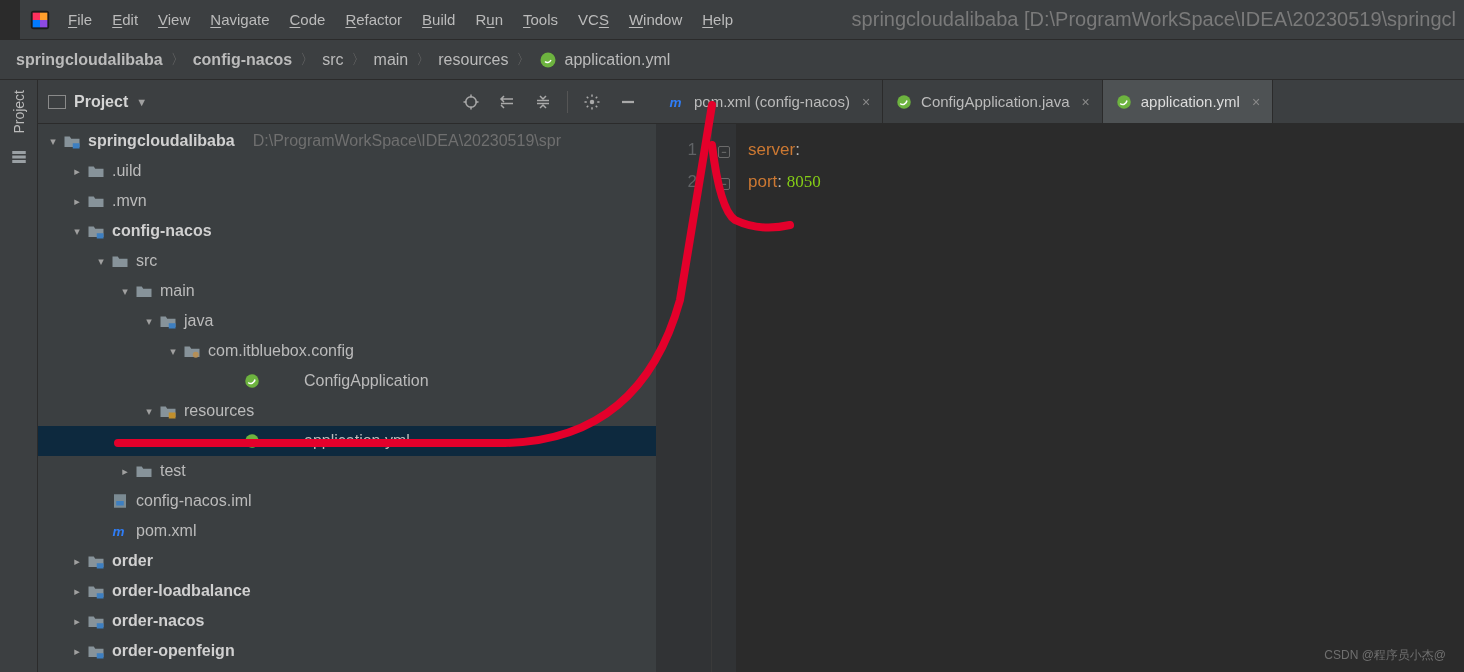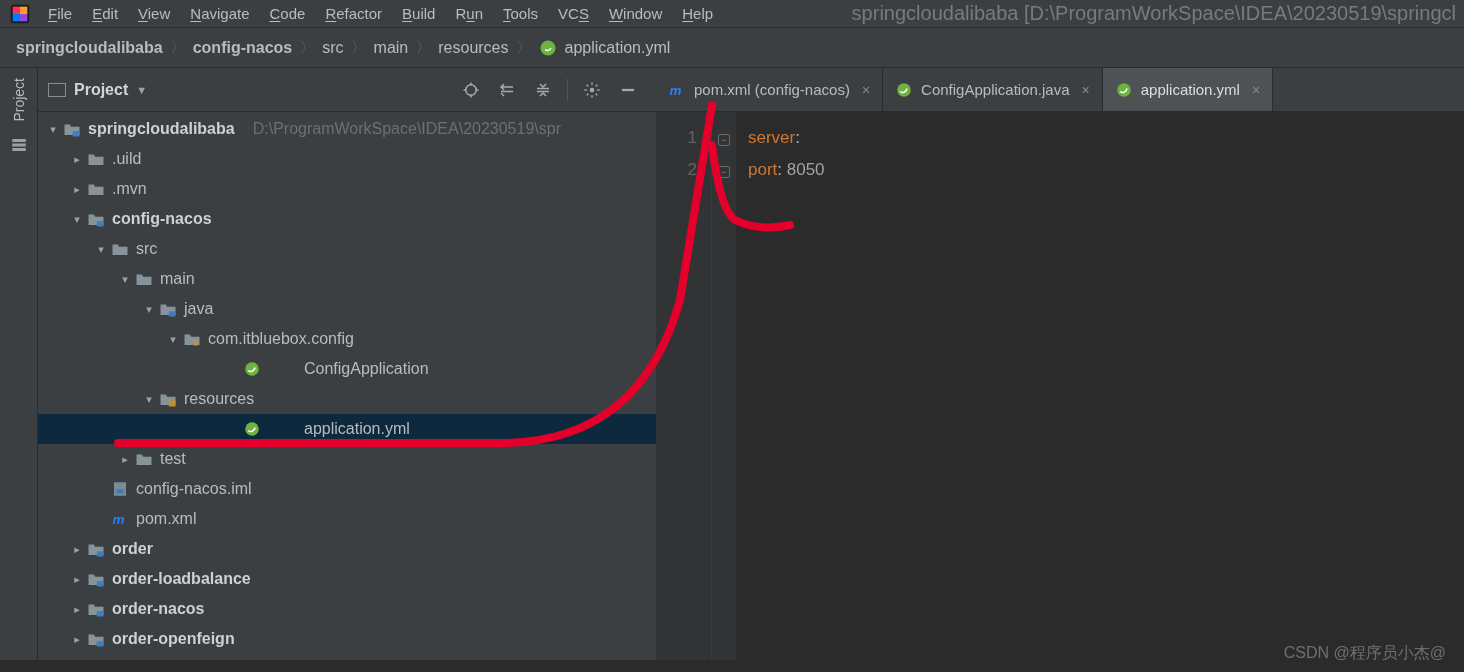--- a/index.html
+++ b/index.html
@@ -1,19 +1,19 @@
 <!DOCTYPE html>
 <html><head>
 <meta charset="utf-8">
 <style>
 * { margin: 0; padding: 0; box-sizing: border-box; font-family: "Segoe UI", Arial, sans-serif; }
 body { background: #2b2b2b; color: #bbbbbb; width: 1464px; height: 672px; overflow: hidden; position: relative; }
 
 
-.menubar { height: 28px; background: #3c3f41; display: flex; align-items: center; padding: 0 8px; border-bottom: 1px solid #2b2b2b; }
+.menubar { height: 40px; background: #3c3f41; display: flex; align-items: center; padding: 0 8px; border-bottom: 1px solid #2b2b2b; margin-left: 20px; }
 .app-icon { width: 24px; height: 24px; margin-right: 16px; display:flex; align-items:center; justify-content:center;}
 .menu-items { display: flex; gap: 20px; }
 .menu-item { color: #bbbbbb; font-size: 15px; cursor: pointer; }
 .menu-item u { text-decoration: underline; text-underline-offset: 2px; }
 .window-title { margin-left: auto; color: #7a7a7a; font-size: 20px; white-space: nowrap; overflow: hidden; }
 
 
 .breadcrumb-bar { height: 40px; background: #3c3f41; display: flex; align-items: center; padding: 0 16px; gap: 8px; border-bottom: 1px solid #2b2b2b;}
 .breadcrumb-item { color: #bbbbbb; font-size: 16px; }
 .breadcrumb-item.bold { font-weight: bold; }
@@ -60,25 +60,25 @@
 .editor-tab.active { background:#4e5254; color:#dcdcdc;}
 .editor-tab .close { color:#8a8a8a; font-size:14px; margin-left:4px;}
 .tab-icon { width:18px; height:18px;}
 
 .editor-body { flex:1; display:flex; font-family:"JetBrains Mono","Consolas",monospace; font-size:17px; position:relative;}
 .gutter-col { width:56px; text-align:right; color:#606366; padding:10px 14px 0 0; line-height:32px; background:#313335; border-right:1px solid #3a3a3a;}
 .fold-col { width:24px; background:#313335; padding-top:10px; line-height:32px; text-align:center;}
 .fold-mark { width:12px;height:12px; border:1px solid #6a6a6a; display:inline-block; font-size:9px; line-height:10px; color:#8a8a8a; border-radius:2px;}
 .code-col { flex:1; padding:10px 0 0 12px; line-height:32px;}
 .cy { color:#cc7832; }
-.cv { color:#a3a3a3; }
+.cv { color:#84cc16;font-family:Liberation Serif, serif; }
 .cp { color:#bbbbbb; }
 
 
-.watermark { position:absolute; right:18px; bottom:8px; color:#8c8c8c; font-size:16px; opacity:0.7; pointer-events:none;}
+.watermark { position:absolute; right:18px; bottom:8px; color:#8c8c8c; font-size:12px; opacity:0.7; pointer-events:none;}
 
 
 .red-annotation { position:absolute; pointer-events:none; z-index:50;}
 
 
 svg.folder { fill:#87939a;}
 svg.spring{fill:#6db33f;}
 </style>
 </head>
 <body>

